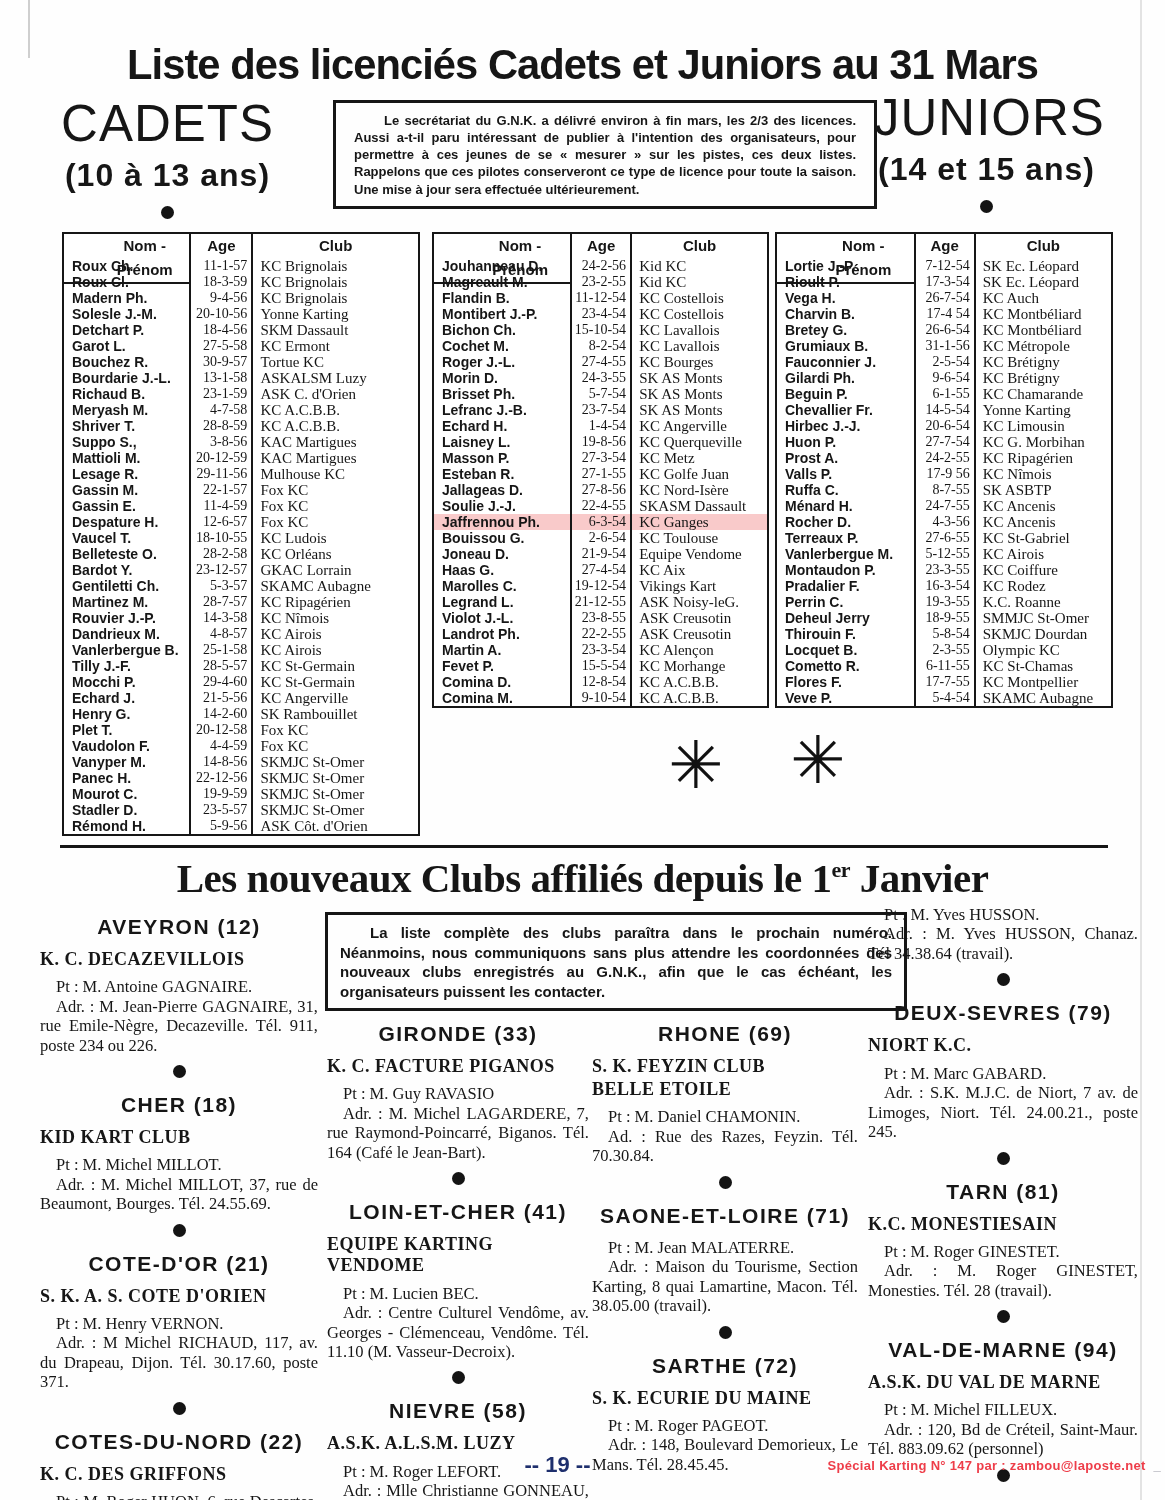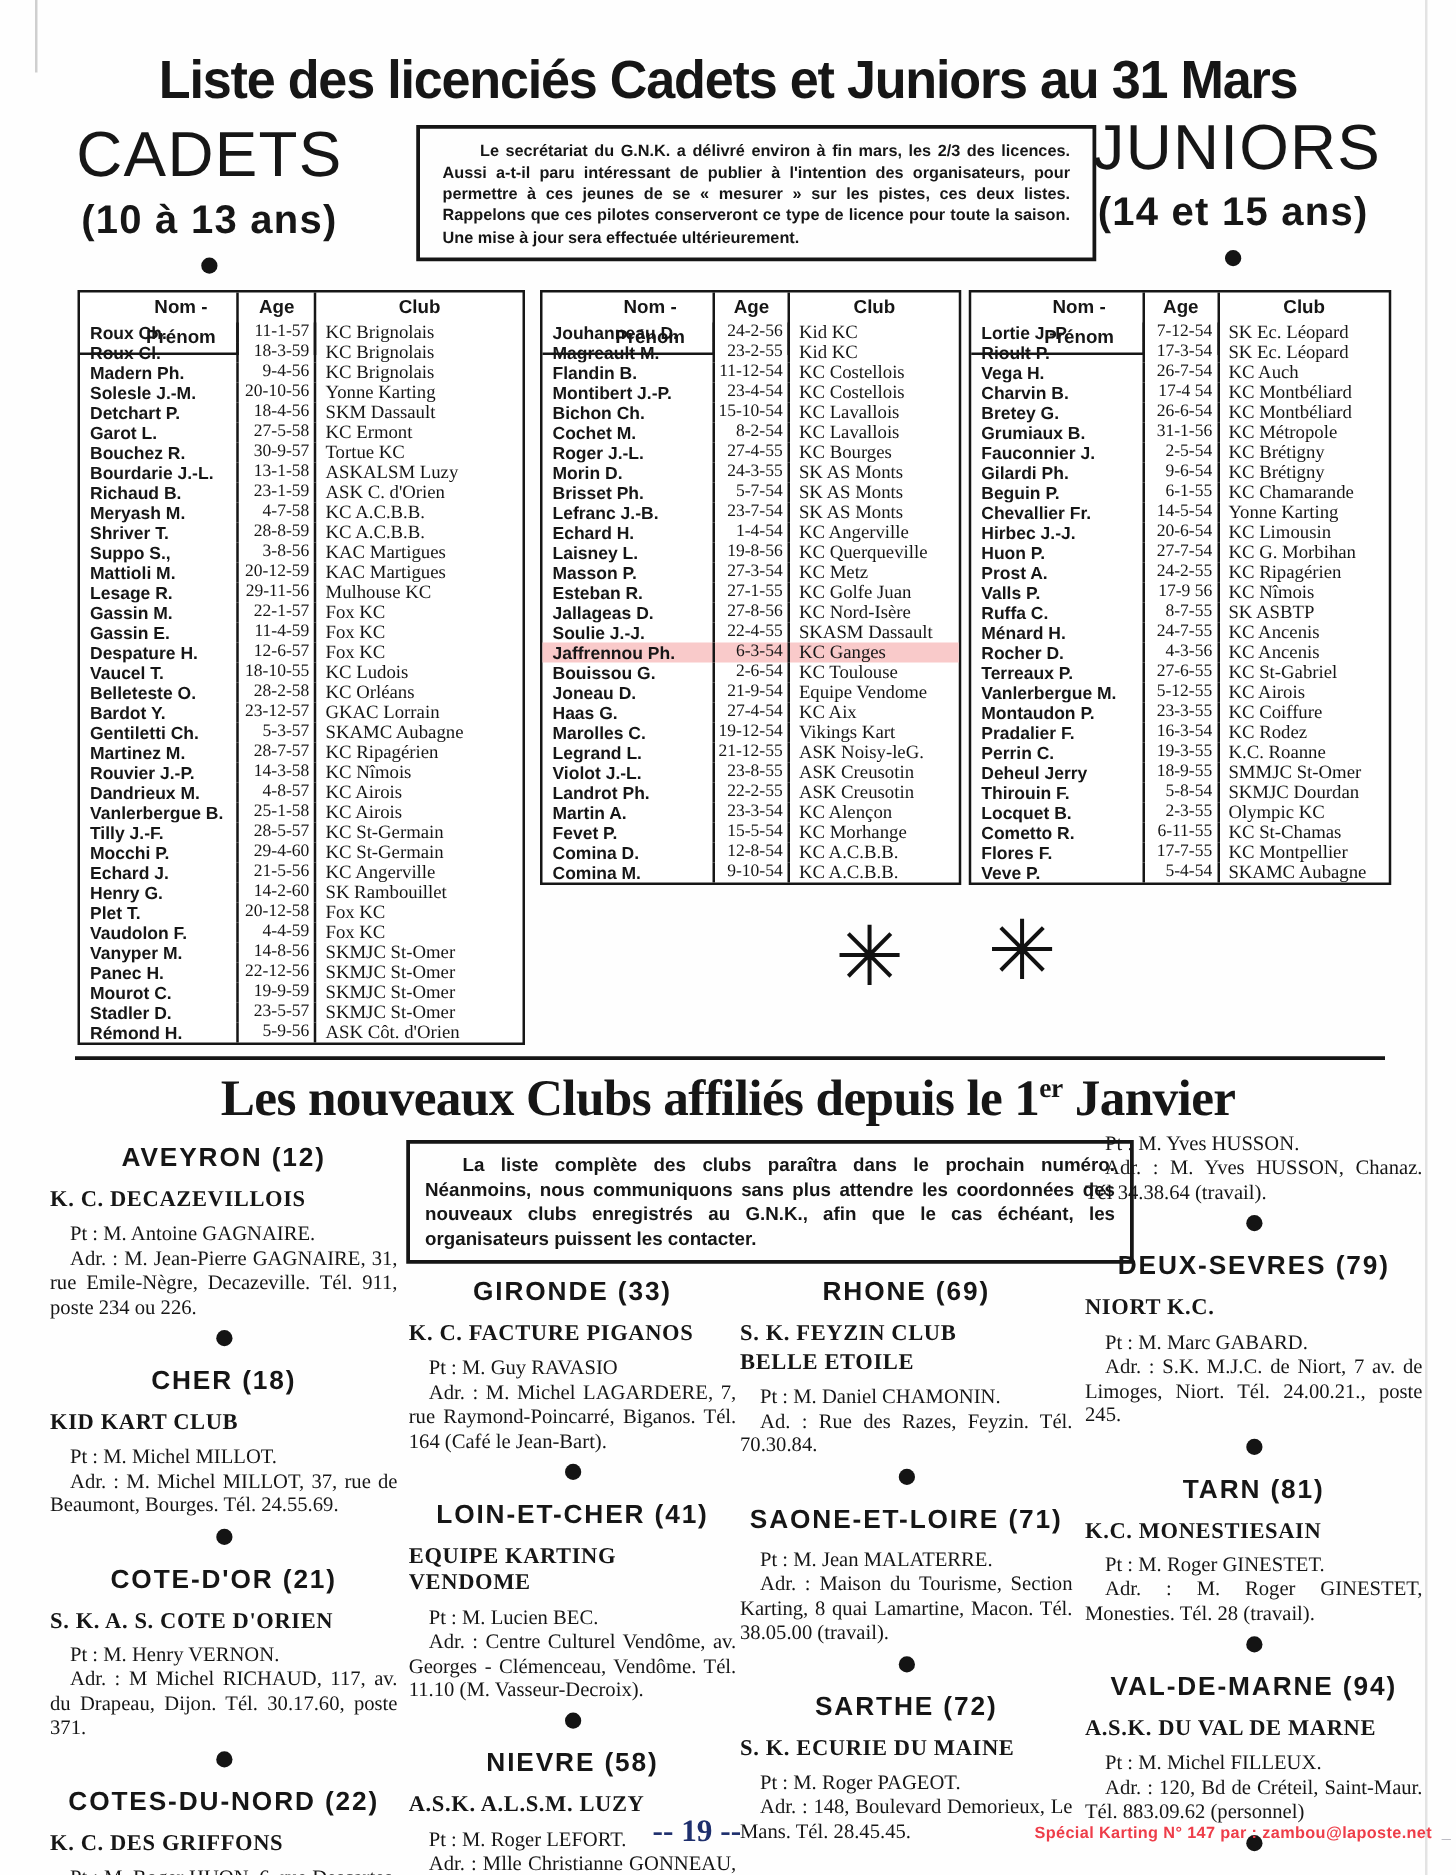--- a/index.html
+++ b/index.html
@@ -72,21 +72,21 @@
     text-align:center;margin:0 0 10px;}
   .clubname{font-family:Liberation Serif, serif;font-weight:bold;font-size:18px;letter-spacing:.5px;
     line-height:1.18;margin:0 0 2px;}
   .clubname.last{margin-bottom:7px;}
   .para{margin:0;font-size:16.5px;line-height:1.18;text-align:justify;text-indent:16px;}
   .bullet-wrap{text-align:center;margin:9px 0 11px;}
   .dot{display:inline-block;width:13px;height:13px;border-radius:50%;background:#141414;}
 
   
   .page-num{position:absolute;left:500px;top:1452px;width:115px;text-align:center;
-    font-family:Liberation Serif, serif;font-weight:bold;font-size:25px;}
+    font-family:Liberation Sans, sans-serif;font-weight:bold;font-size:22px;}
   .credit{position:absolute;right:4px;top:1458px;font-family:"Liberation Sans",sans-serif;
     font-weight:bold;font-size:13px;letter-spacing:.3px;}
   .credit .tail{color:#9a9aa6;}
 </style>
 </head>
 <body>
 
 <div class="page">
   <div class="edge-l"></div>
   <div class="edge-r"></div>

